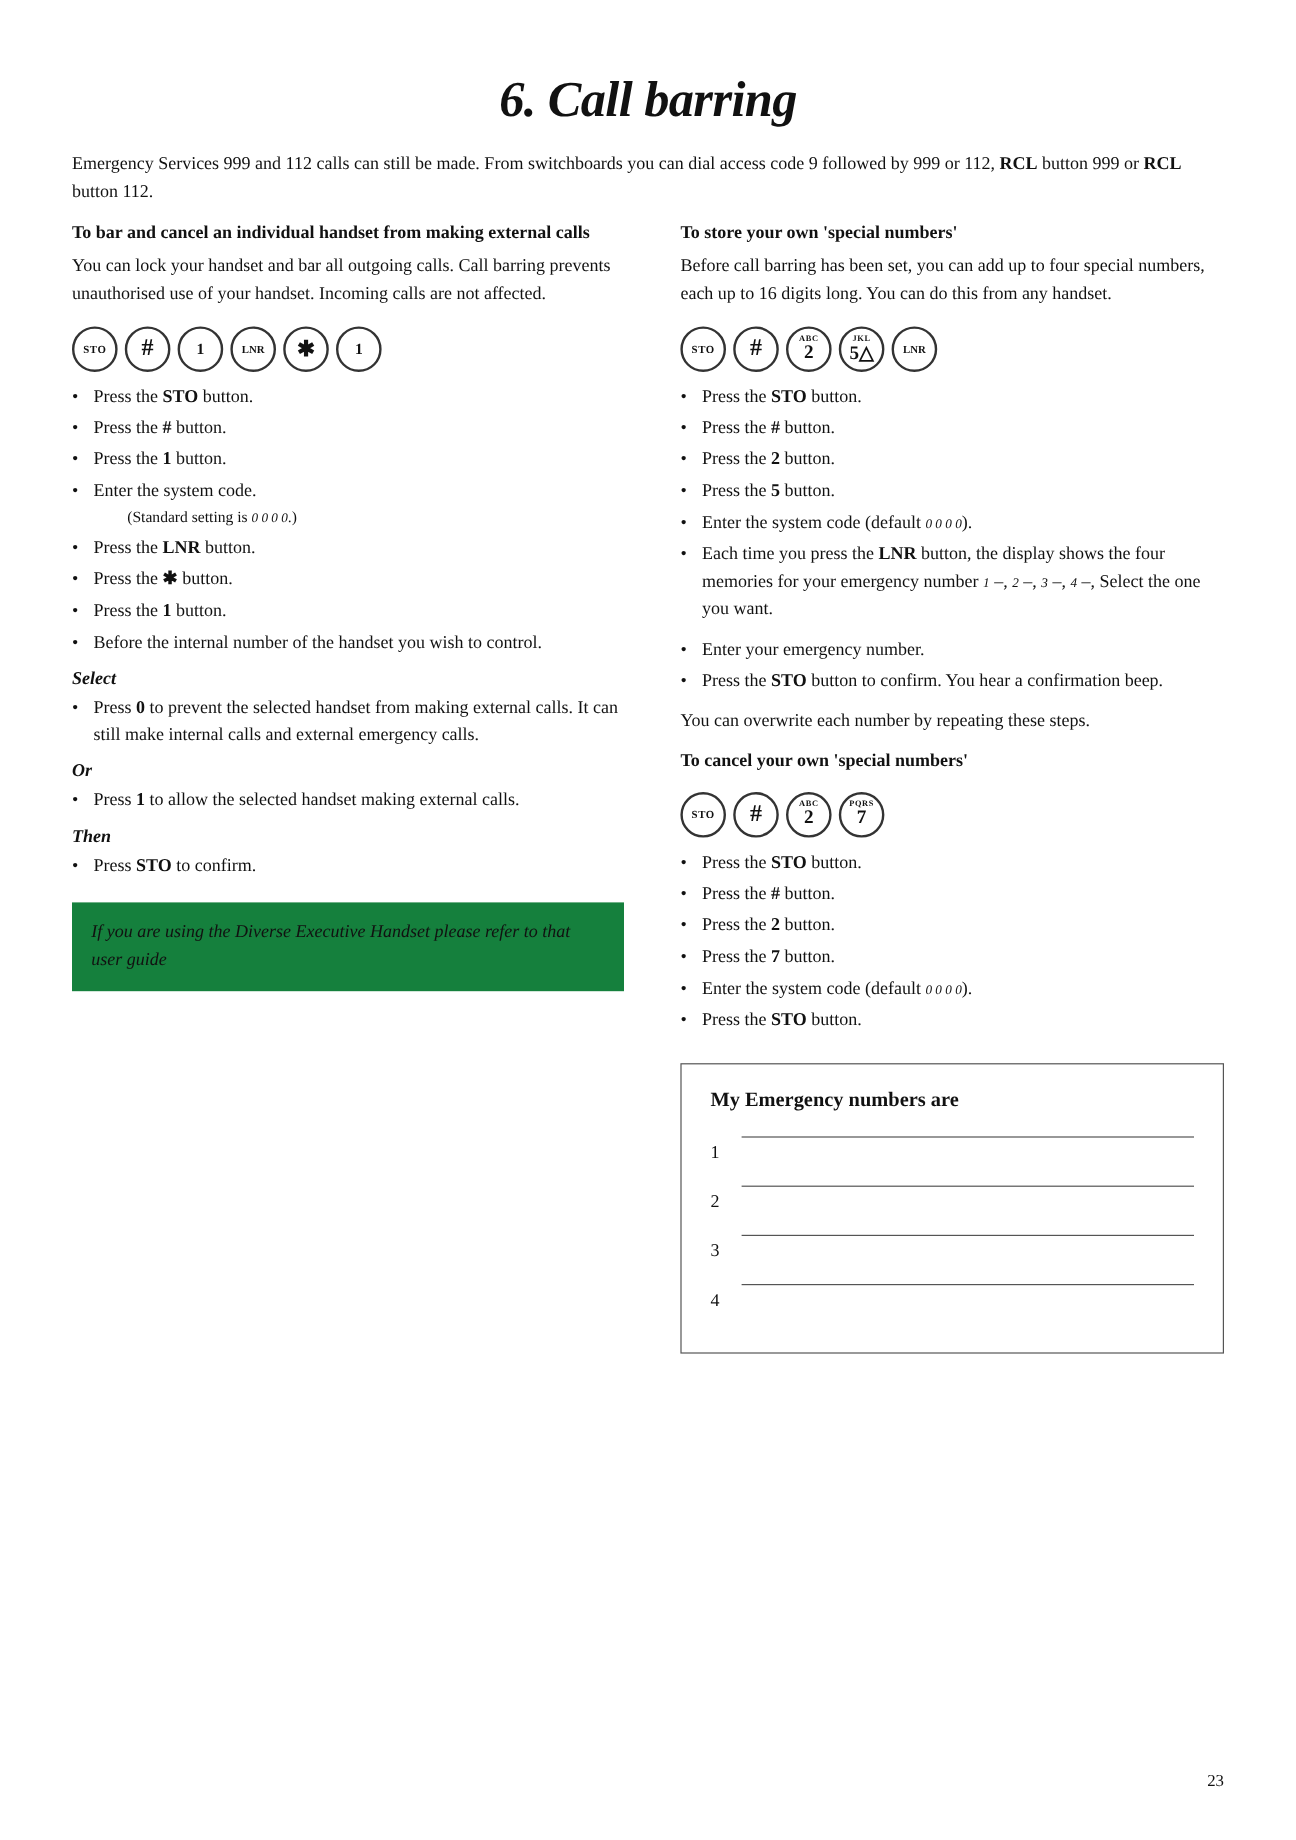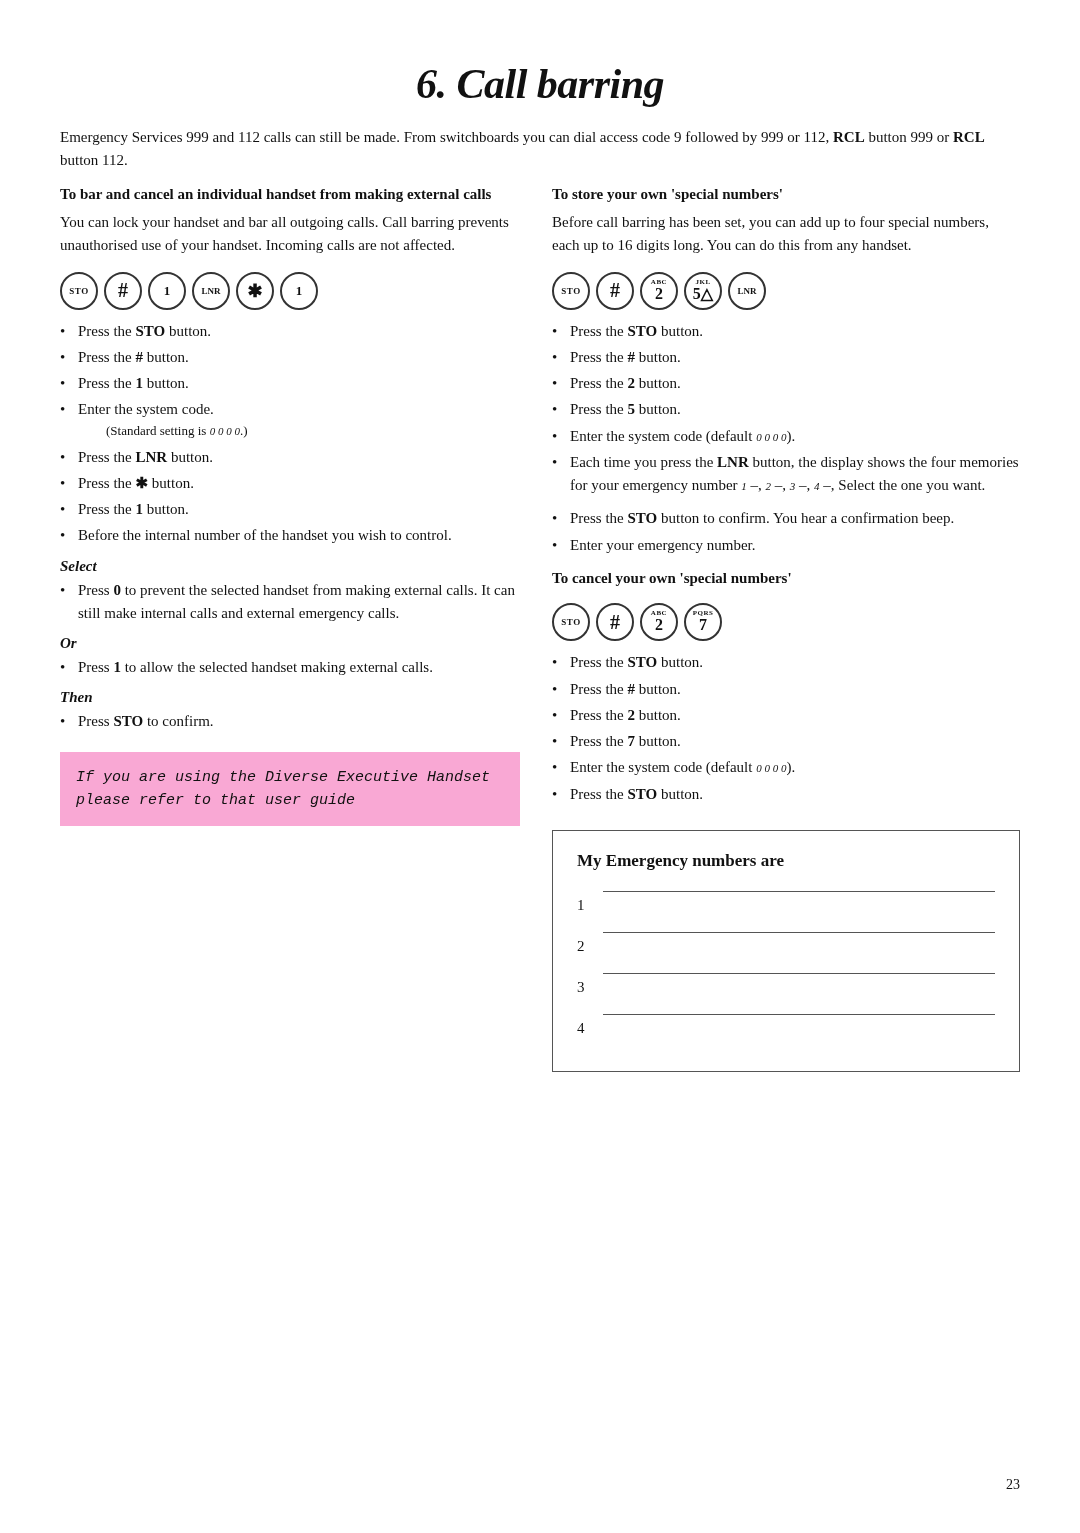--- a/index.html
+++ b/index.html
@@ -27,21 +27,21 @@
       font-family: 'Times New Roman', Times, serif;
       font-size: 42px;
       font-weight: bold;
       font-style: italic;
       margin-bottom: 18px;
       letter-spacing: -0.5px;
     }
 
     .two-col {
       display: flex;
-      gap: 32px;
+      gap: 47px;
       flex: 1;
     }
 
     .col-left {
       width: 460px;
       flex-shrink: 0;
     }
 
     .col-right {
       flex: 1;
@@ -121,28 +121,27 @@
     }
 
     .italic-label {
       font-style: italic;
       font-weight: bold;
       font-size: 15px;
       margin: 8px 0 4px 0;
     }
 
     .note-box {
-      background: #f9a8d4;
+      background: #15803d;
       border: none;
       padding: 14px 16px;
       margin-top: 18px;
       font-style: italic;
       font-size: 15px;
       line-height: 1.55;
-      font-family: Liberation Mono, monospace;
     }
 
     .emergency-box {
       border: 1.5px solid #555;
       padding: 20px 24px 16px 24px;
       margin-top: 24px;
     }
 
     .emergency-box h3 {
       font-size: 17px;
@@ -281,24 +280,25 @@
       <ul class="instructions">
         <li>Press the <strong>STO</strong> button.</li>
         <li>Press the <strong>#</strong> button.</li>
         <li>Press the <strong>2</strong> button.</li>
         <li>Press the <strong>5</strong> button.</li>
         <li>Enter the system code (default <span style="font-size:11px;font-style:italic;">0 0 0 0</span>).</li>
         <li>Each time you press the <strong>LNR</strong> button, the display shows the four memories for your emergency number <span style="font-size:11px;font-style:italic;">1</span> –, <span style="font-size:11px;font-style:italic;">2</span> –, <span style="font-size:11px;font-style:italic;">3</span> –, <span style="font-size:11px;font-style:italic;">4</span> –, Select the one you want.</li>
       </ul>
 
       <ul class="instructions">
+        <li>Enter your emergency number.</li>
         <li>Press the <strong>STO</strong> button to confirm. You hear a confirmation beep.</li>
-        <li>Enter your emergency number.</li>
-      </ul>
-
+      </ul>
+
+      <p>You can overwrite each number by repeating these steps.</p>
 
       <div class="section-heading" style="margin-top: 5px;">
         To cancel your own 'special numbers'
       </div>
 
       <div class="button-row">
         <div class="btn-key sto-btn">STO</div>
         <div class="btn-key hash-btn">#</div>
         <div class="btn-key" style="position:relative;">
           <span style="font-size:7px;position:absolute;top:4px;left:50%;transform:translateX(-50%);letter-spacing:0.5px;">ABC</span>

